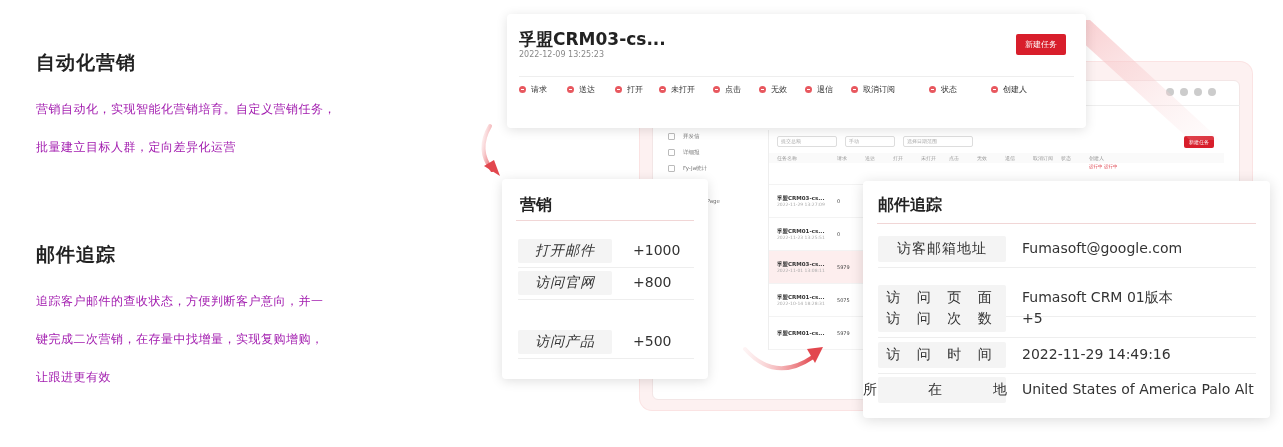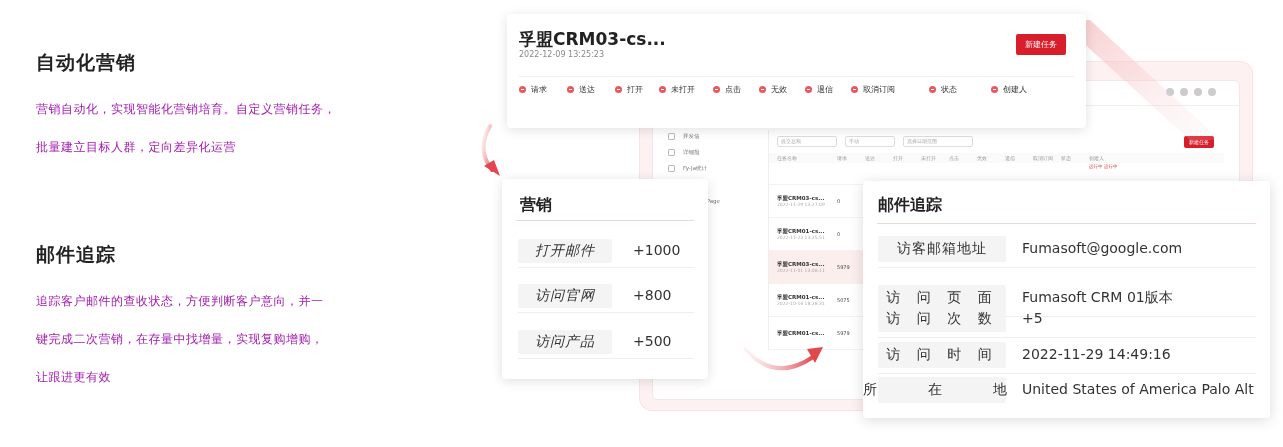--- a/index.html
+++ b/index.html
@@ -286,21 +286,21 @@
 </svg>
 
 <div class="mkt-card">
   <div class="mkt-title">营销</div>
   <div class="mkt-divider"></div>
   <div class="mkt-row" style="top:60px">
     <div class="mkt-label">打开邮件</div>
     <div class="mkt-val">+1000</div>
     <div class="mkt-line"></div>
   </div>
-  <div class="mkt-row" style="top:105px">
+  <div class="mkt-row" style="top:92px">
     <div class="mkt-label">访问官网</div>
     <div class="mkt-val">+800</div>
     <div class="mkt-line"></div>
   </div>
   <div class="mkt-row" style="top:151px">
     <div class="mkt-label">访问产品</div>
     <div class="mkt-val">+500</div>
     <div class="mkt-line"></div>
   </div>
 </div>

